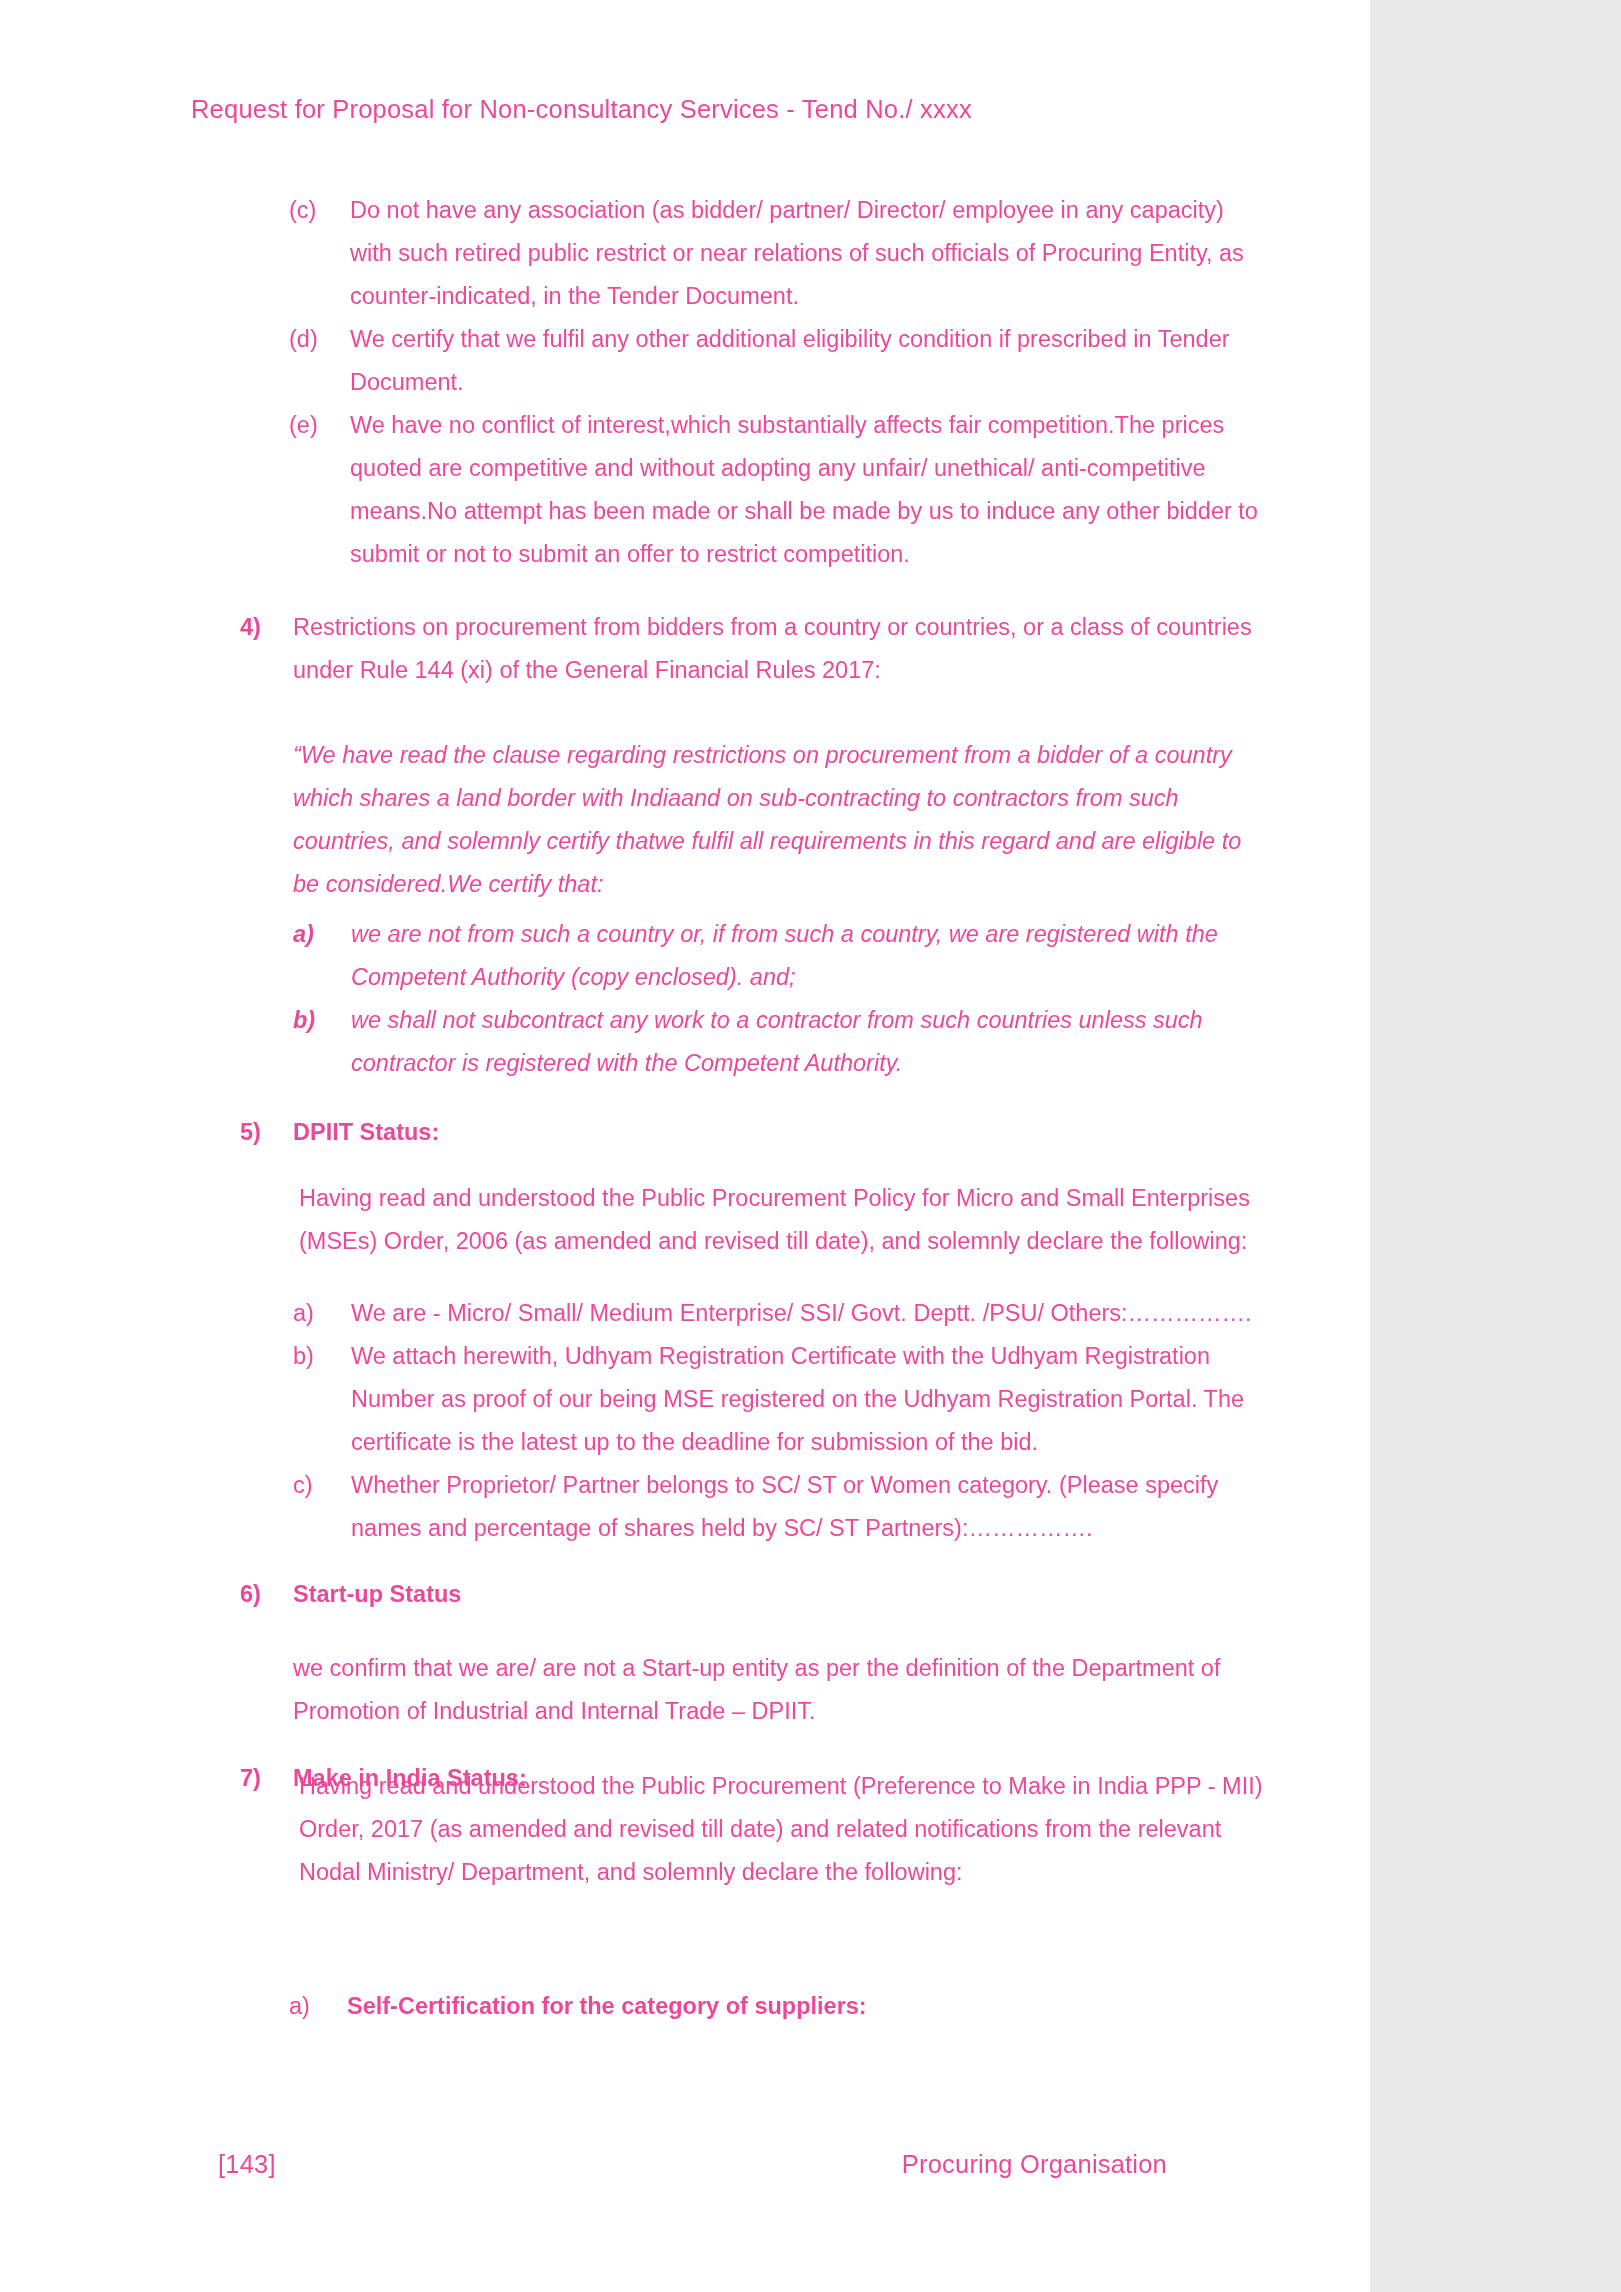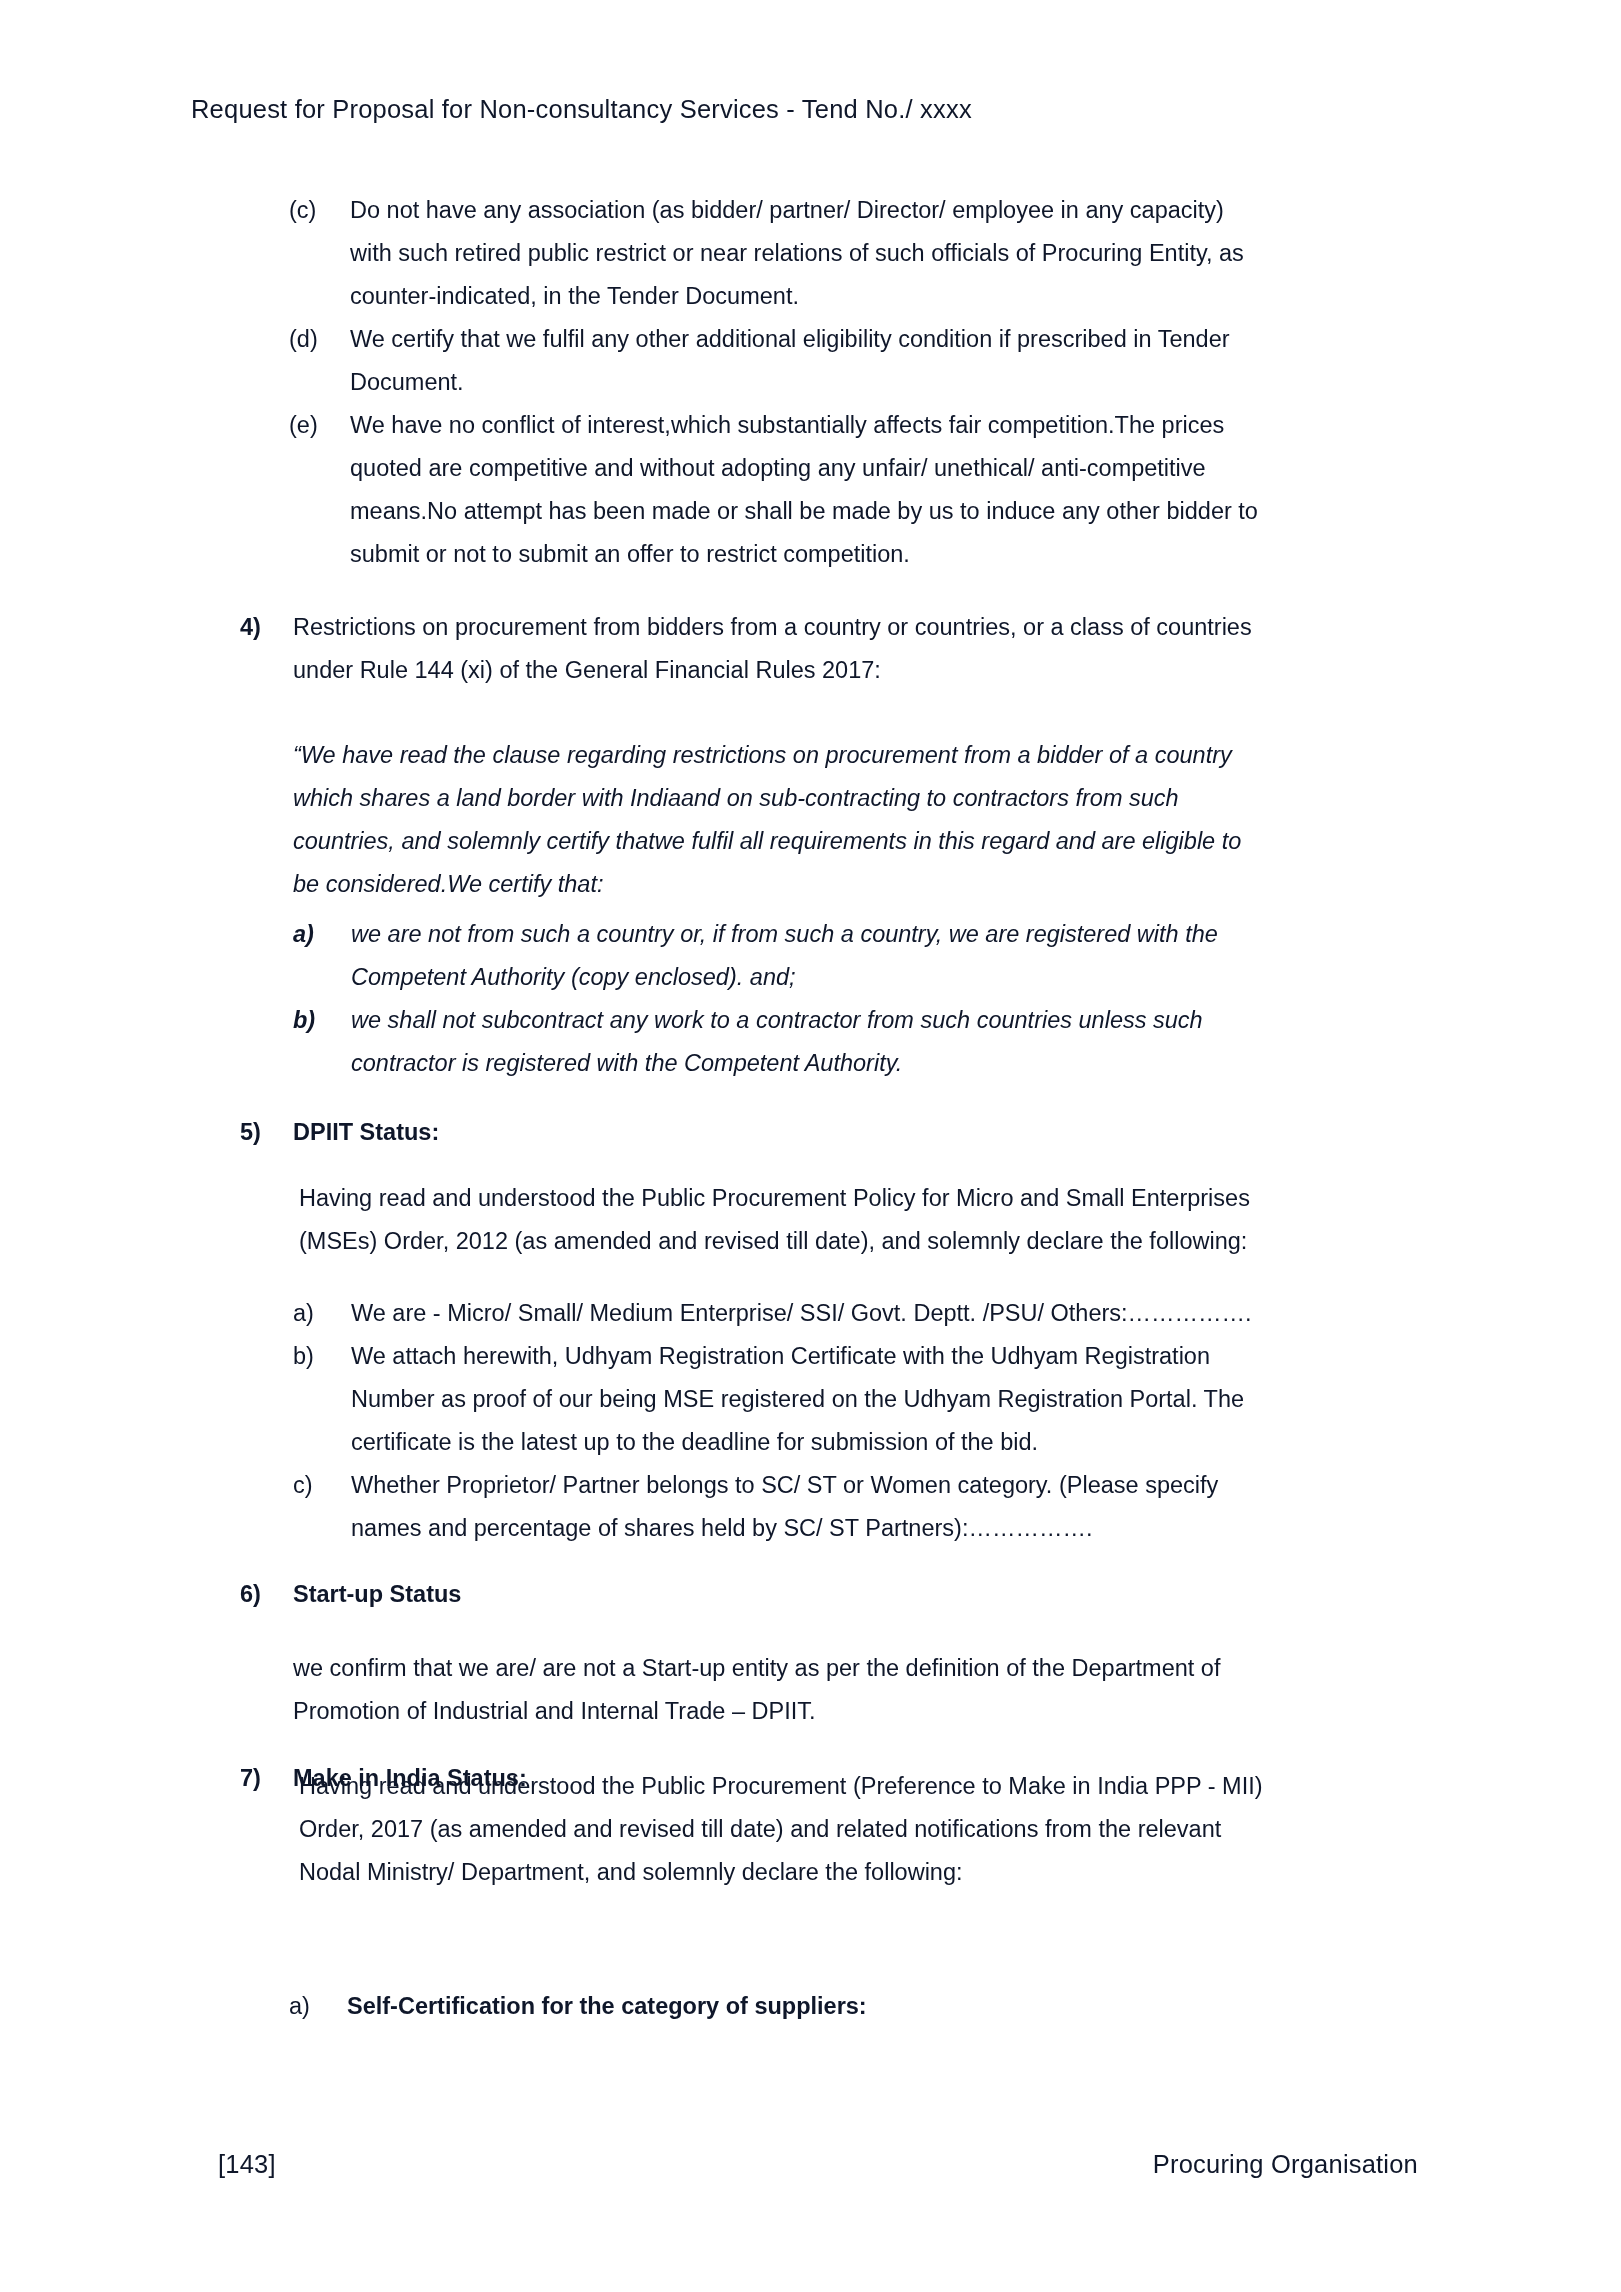--- a/index.html
+++ b/index.html
@@ -1,22 +1,22 @@
 <!DOCTYPE html>
 <html><head>
 <meta charset="utf-8">
 <style>
   html, body { margin: 0; padding: 0; background: #e8e8e8; }
   .page {
     position: relative;
-    width: 1621px;
+    width: 1370px;
     height: 2293px;
     background: #ffffff;
     font-family: "Liberation Sans", sans-serif;
-    color: #0f172a;
+    color: #ec4899;
     overflow: hidden;
   }
   .abs { position: absolute; }
   .meta { font-size: 25.5px; line-height: 29px; letter-spacing: 0.2px; }
   .body-text { font-size: 23.5px; line-height: 43px; }
   .pre { white-space: pre-line; }
   .hang { display: flex; align-items: flex-start; }
   .hang .lbl { flex: 0 0 auto; }
   .lbl-w62 { width: 61px; }
   .lbl-w59 { width: 58px; }
@@ -75,21 +75,21 @@
 contractor is registered with the Competent Authority.</span>
     </div>
   </div>
 
   <div class="abs body-text hang" style="left:240px; top:1111px; width:1199px;">
     <span class="lbl lbl-w54 bold">5)</span>
     <span class="bold">DPIIT Status:</span>
   </div>
 
   <div class="abs body-text pre" style="left:299px; top:1177px; width:1137px;">Having read and understood the Public Procurement Policy for Micro and Small Enterprises
-(MSEs) Order, 2012 (as amended and revised till date), and solemnly declare the following:</div>
+(MSEs) Order, 2006 (as amended and revised till date), and solemnly declare the following:</div>
 
   <div class="abs body-text" style="left:293px; top:1292px; width:1138px;">
     <div class="hang">
       <span class="lbl lbl-w59">a)</span>
       <span class="pre">We are - Micro/ Small/ Medium Enterprise/ SSI/ Govt. Deptt. /PSU/ Others:…………….</span>
     </div>
     <div class="hang">
       <span class="lbl lbl-w59">b)</span>
       <span class="pre">We attach herewith, Udhyam Registration Certificate with the Udhyam Registration
 Number as proof of our being MSE registered on the Udhyam Registration Portal. The

